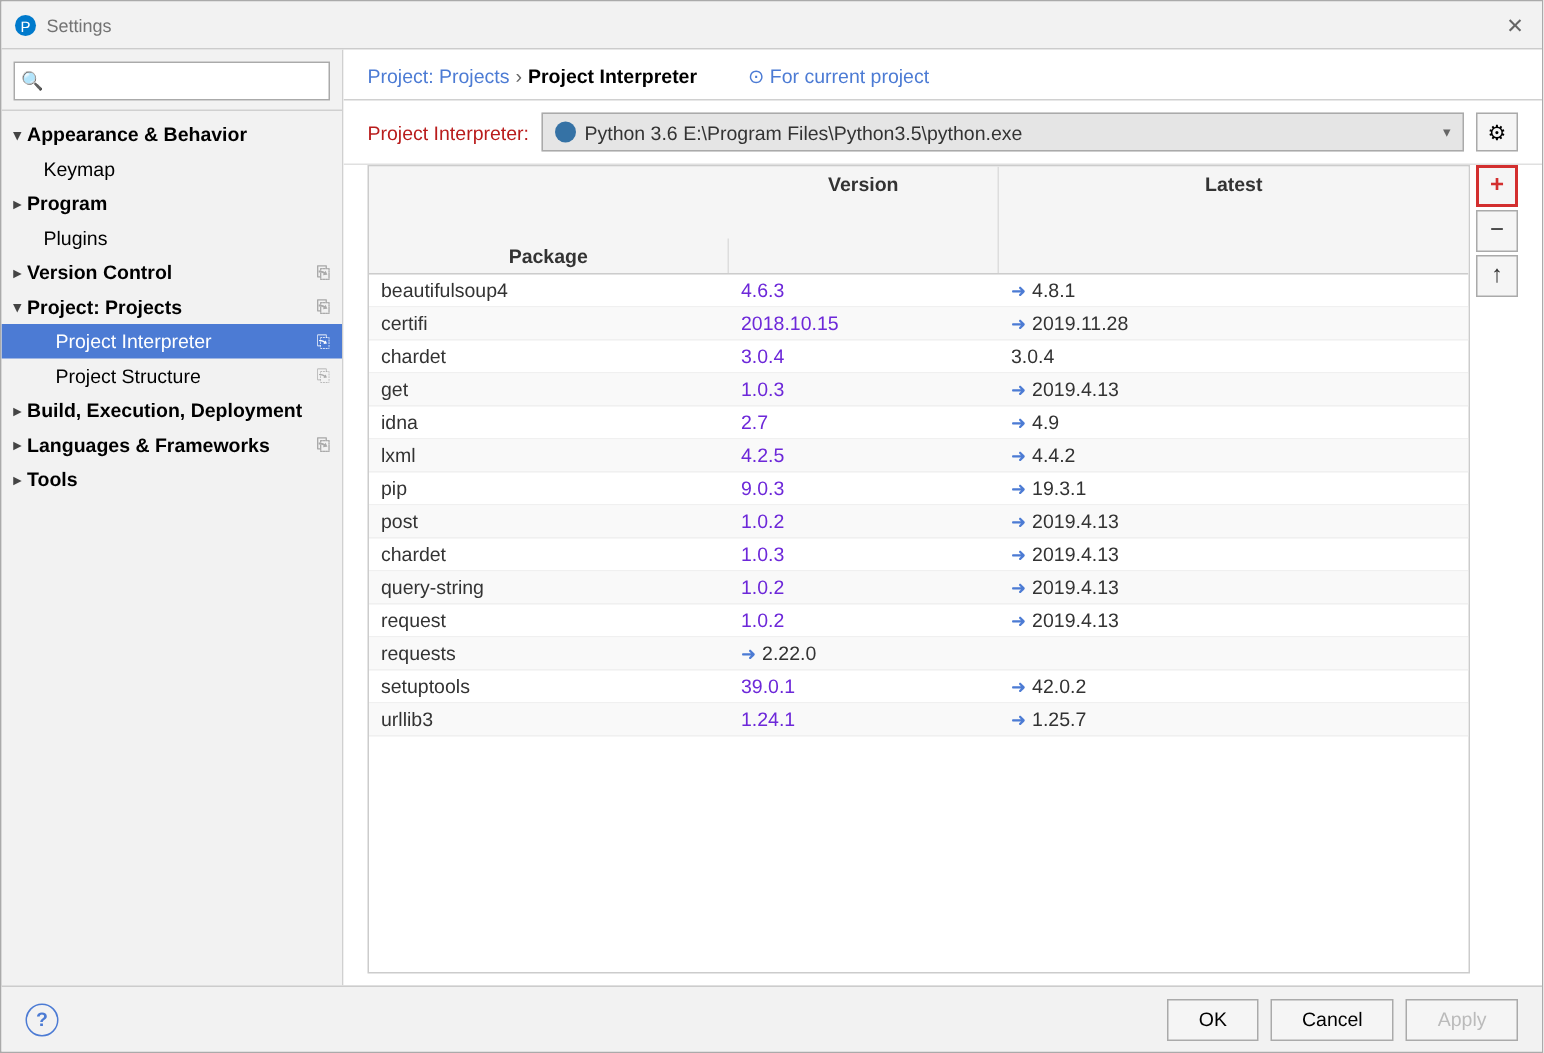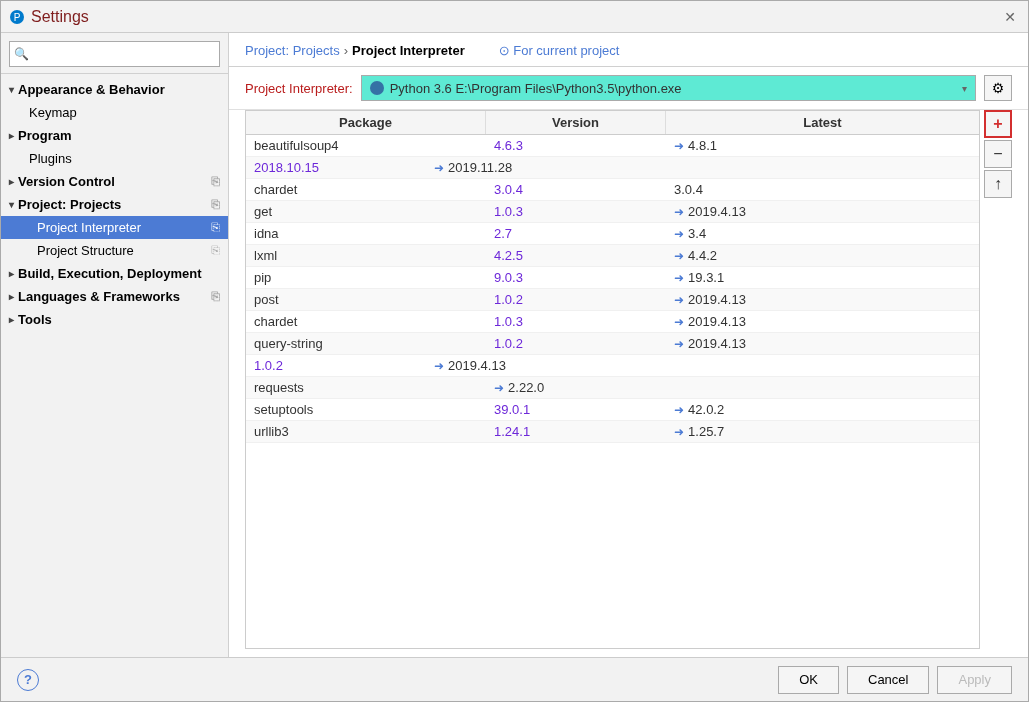--- a/index.html
+++ b/index.html
@@ -26,22 +26,22 @@
       border-bottom: 1px solid #ccc;
       gap: 6px;
       flex-shrink: 0;
     }
     .titlebar-icon {
       width: 16px;
       height: 16px;
     }
     .titlebar-title {
       flex: 1;
-      font-size: 16px;
-      color: #7f1d1d;
+      font-size: 12px;
+      color: #737373;
     }
     .titlebar-close {
       width: 20px;
       height: 20px;
       display: flex;
       align-items: center;
       justify-content: center;
       cursor: pointer;
       font-size: 14px;
       color: #666;
@@ -166,21 +166,21 @@
       align-items: center;
       gap: 8px;
       flex-shrink: 0;
       border-bottom: 1px solid #e0e0e0;
     }
     .interpreter-label { font-size: 13px; color: #b91c1c; white-space: nowrap; }
     .interpreter-select {
       flex: 1;
       height: 26px;
       border: 1px solid #aaa;
-      background: #5eead4;
+      background: #e5e5e5;
       display: flex;
       align-items: center;
       padding: 0 8px;
       font-size: 13px;
       cursor: pointer;
       position: relative;
     }
     .interpreter-python-icon {
       display: inline-block;
       width: 14px;
@@ -226,21 +226,21 @@
     }
     .th {
       padding: 4px 8px;
       font-weight: 600;
       font-size: 13px;
       color: #333;
       border-right: 1px solid #ddd;
       text-align: center;
     }
     .th:last-child { border-right: none; }
-    .th.pkg { width: 240px; }
+    .th.pkg { width: 240px; margin-top: 48px; }
     .th.ver { width: 180px; }
     .th.lat { flex: 1; }
 
     .table-body {
       flex: 1;
       overflow-y: auto;
     }
     .tr {
       display: flex;
       border-bottom: 1px solid #f0f0f0;
@@ -434,20 +434,21 @@
           <div class="table-body" id="table-body">
           <div class="tr">
                 <div class="td pkg">beautifulsoup4</div>
                 <div class="td ver">4.6.3</div>
                 <div class="td lat">
                   <span class="arrow-icon">➜</span>
                   <span>4.8.1</span>
                 </div>
               </div>
               <div class="tr">
+                <div class="td pkg">certifi</div>
                 <div class="td ver">2018.10.15</div>
                 <div class="td lat">
                   <span class="arrow-icon">➜</span>
                   <span>2019.11.28</span>
                 </div>
               </div>
               <div class="tr">
                 <div class="td pkg">chardet</div>
                 <div class="td ver">3.0.4</div>
                 <div class="td lat">
@@ -460,21 +461,21 @@
                 <div class="td lat">
                   <span class="arrow-icon">➜</span>
                   <span>2019.4.13</span>
                 </div>
               </div>
               <div class="tr">
                 <div class="td pkg">idna</div>
                 <div class="td ver">2.7</div>
                 <div class="td lat">
                   <span class="arrow-icon">➜</span>
-                  <span>3.4</span>
+                  <span>4.9</span>
                 </div>
               </div>
               <div class="tr">
                 <div class="td pkg">lxml</div>
                 <div class="td ver">4.2.5</div>
                 <div class="td lat">
                   <span class="arrow-icon">➜</span>
                   <span>4.4.2</span>
                 </div>
               </div>
@@ -504,20 +505,21 @@
               </div>
               <div class="tr">
                 <div class="td pkg">query-string</div>
                 <div class="td ver">1.0.2</div>
                 <div class="td lat">
                   <span class="arrow-icon">➜</span>
                   <span>2019.4.13</span>
                 </div>
               </div>
               <div class="tr">
+                <div class="td pkg">request</div>
                 <div class="td ver">1.0.2</div>
                 <div class="td lat">
                   <span class="arrow-icon">➜</span>
                   <span>2019.4.13</span>
                 </div>
               </div>
               <div class="tr">
                 <div class="td pkg">requests</div>
                 <div class="td lat">
                   <span class="arrow-icon">➜</span>

